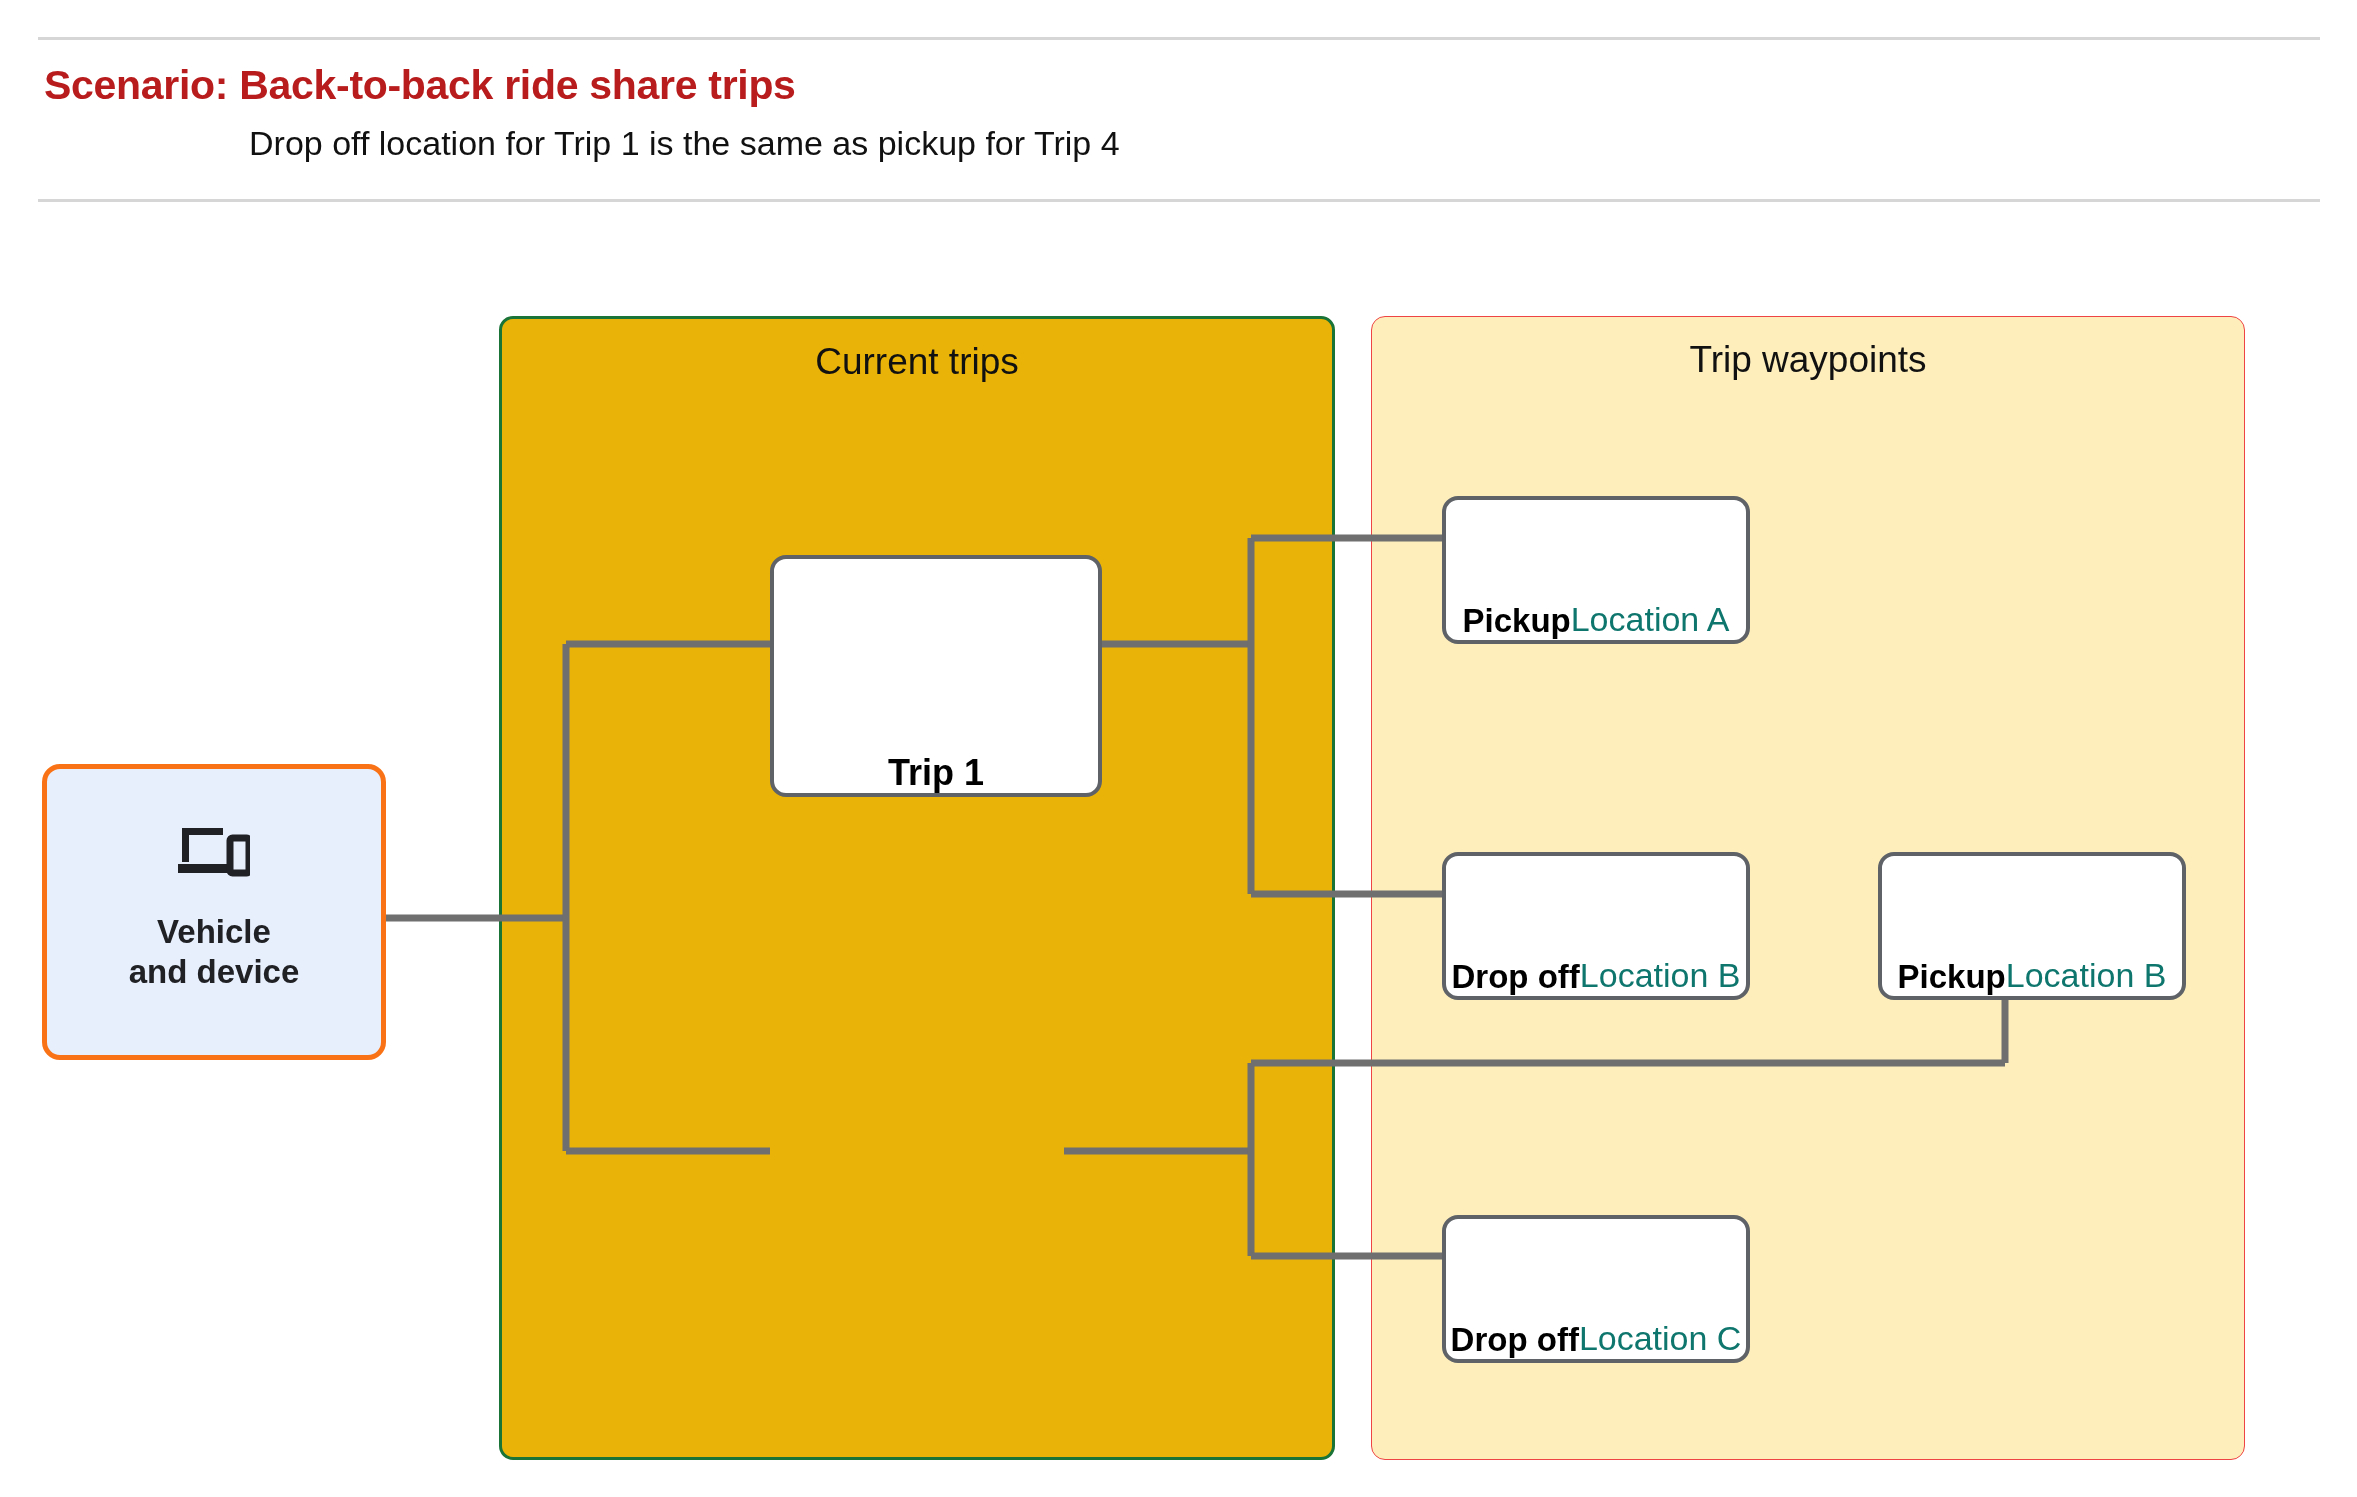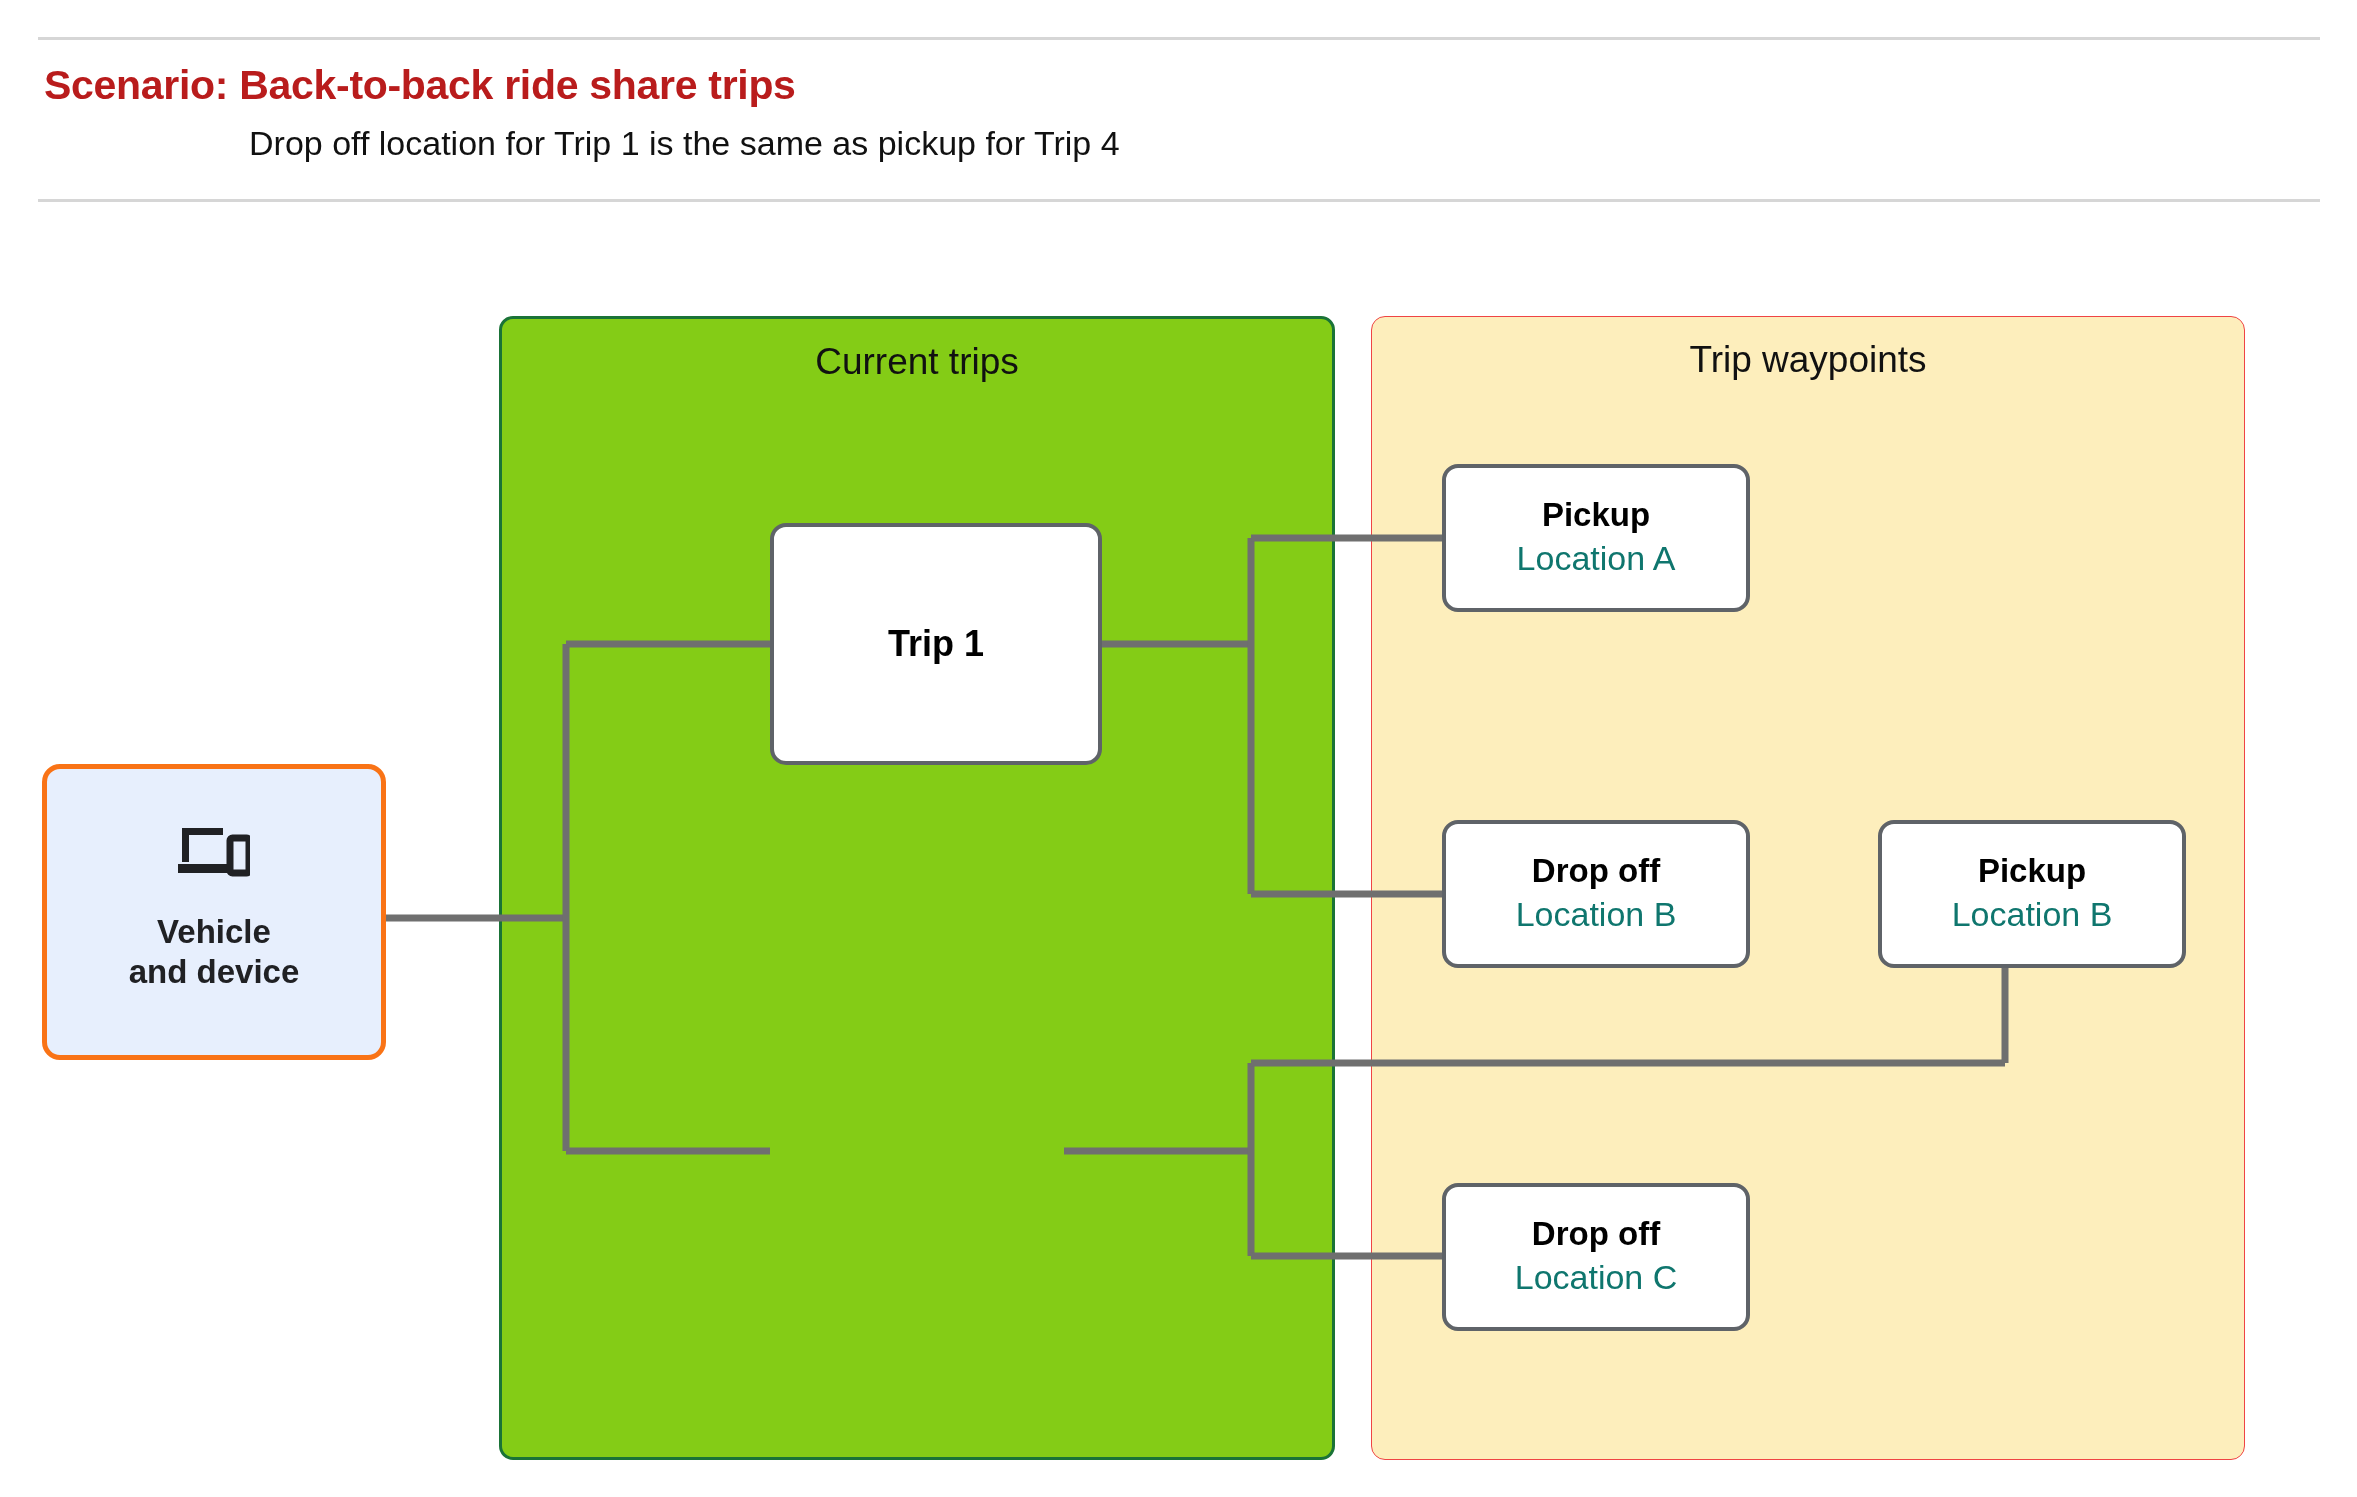--- a/index.html
+++ b/index.html
@@ -63,21 +63,21 @@
     width: 100%;
     text-align: center;
     font-size: 37px;
     color: #111111;
   }
   #panel-trips {
     left: 499px;
     top: 316px;
     width: 836px;
     height: 1144px;
-    background: #84cc16;
+    background: #eab308;
     border: 3px solid #1a7337;
   }
   #panel-waypoints {
     left: 1371px;
     top: 316px;
     width: 874px;
     height: 1144px;
     background: #fdeebc;
     border: 1px solid #ef4444;
   }
@@ -93,24 +93,25 @@
   }
 
   
   .node {
     position: absolute;
     box-sizing: border-box;
     background: #ffffff;
     border: 4px solid #5f6368;
     border-radius: 16px;
     display: flex;
-    flex-direction: column;
-    align-items: center;
+    flex-direction: row;
+    align-items: flex-end;
     justify-content: center;
     text-align: center;
+    margin-top: 32px;
   }
   .node .hdr {
     font-size: 33px;
     font-weight: bold;
     color: #000000;
     line-height: 1.12;
   }
   .node .sub {
     font-size: 34px;
     font-weight: normal;

